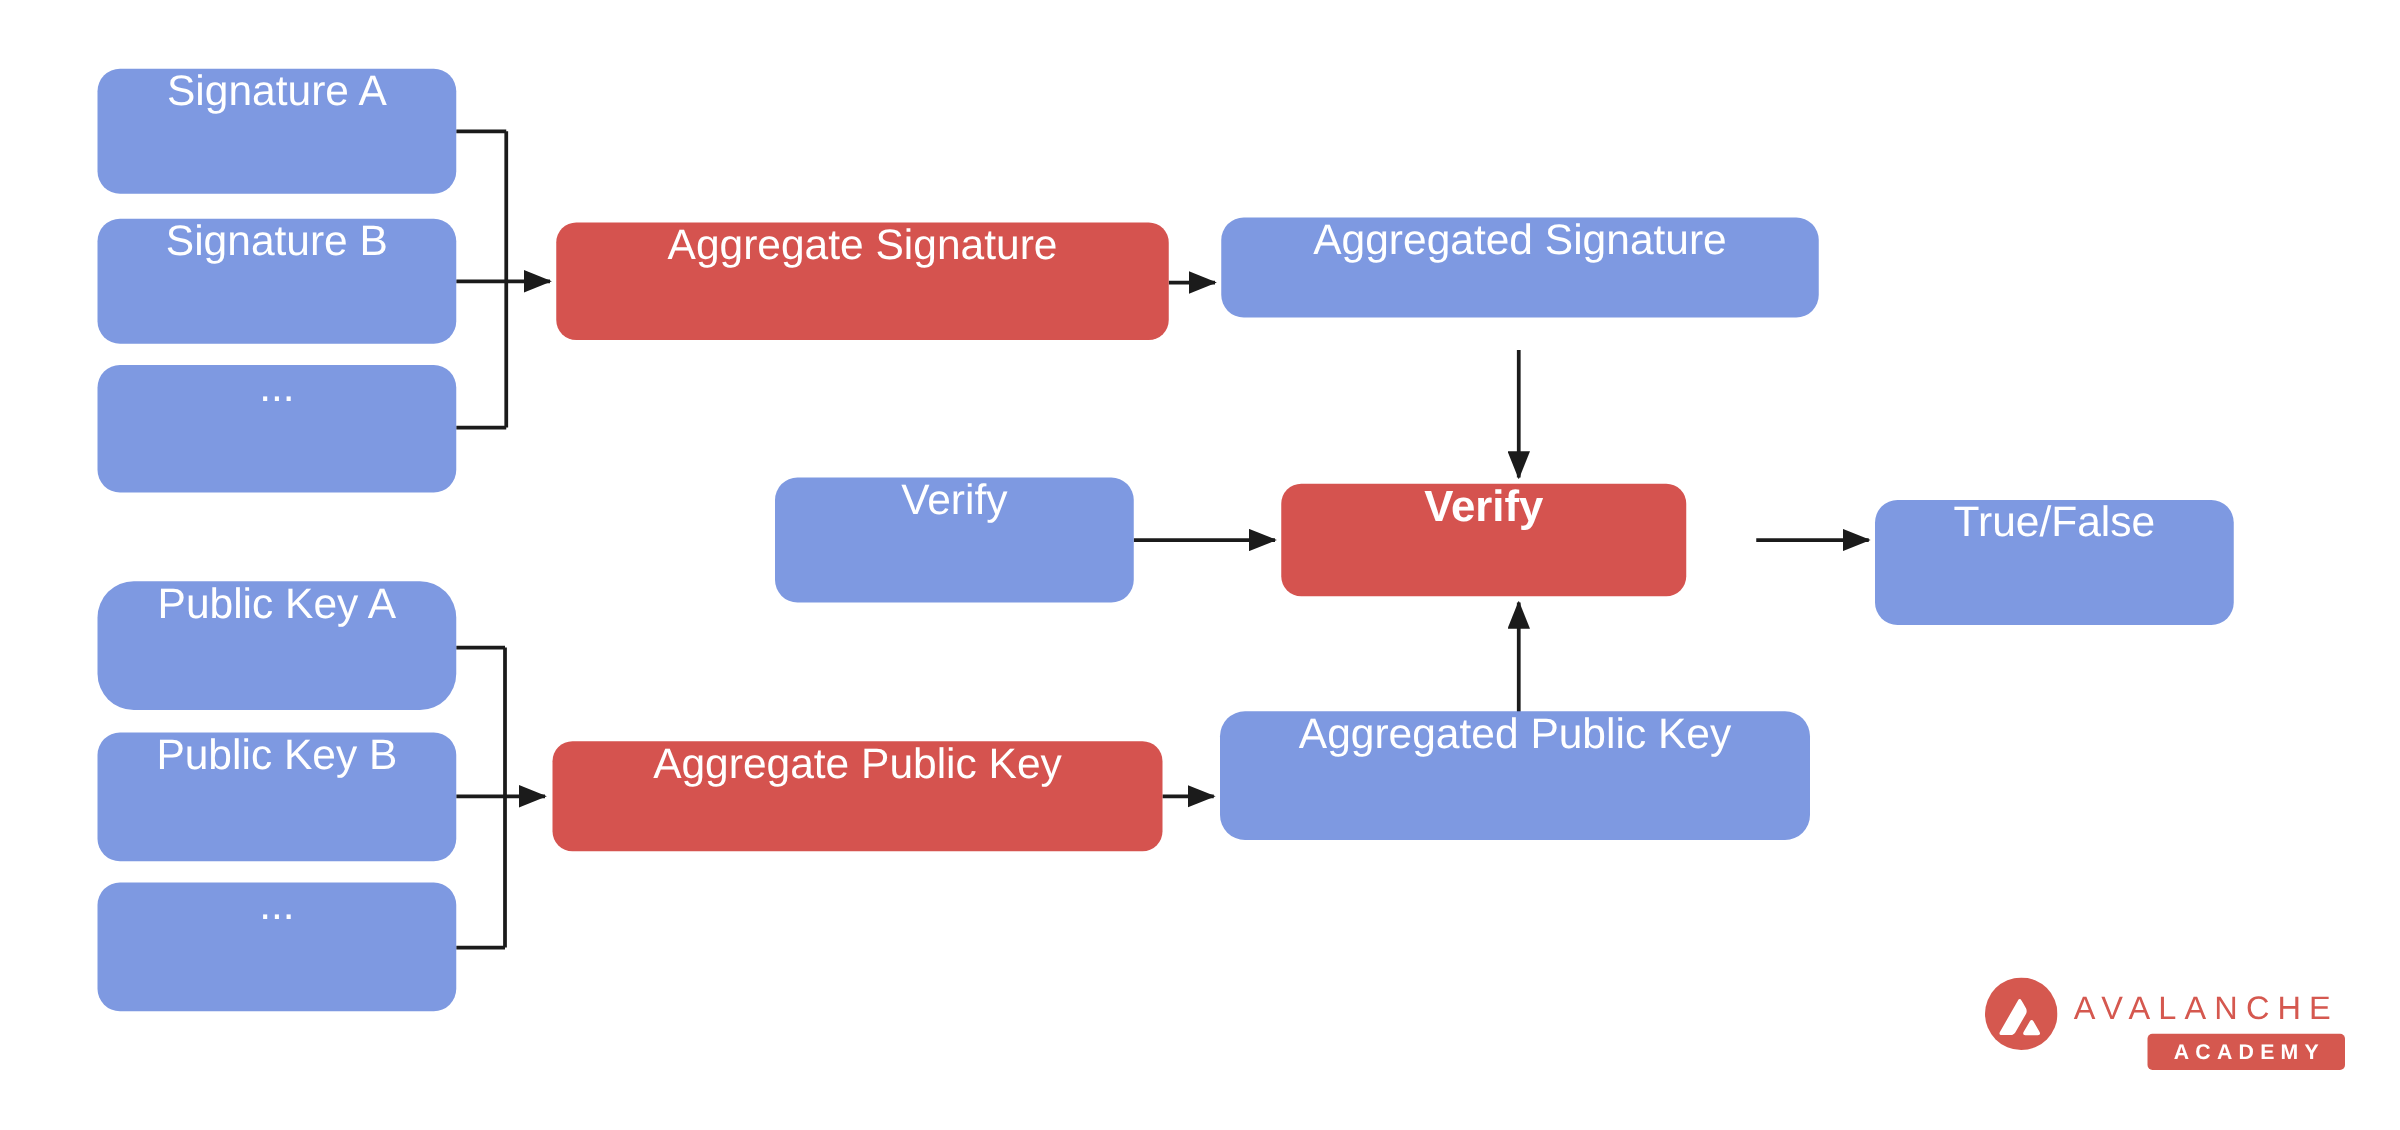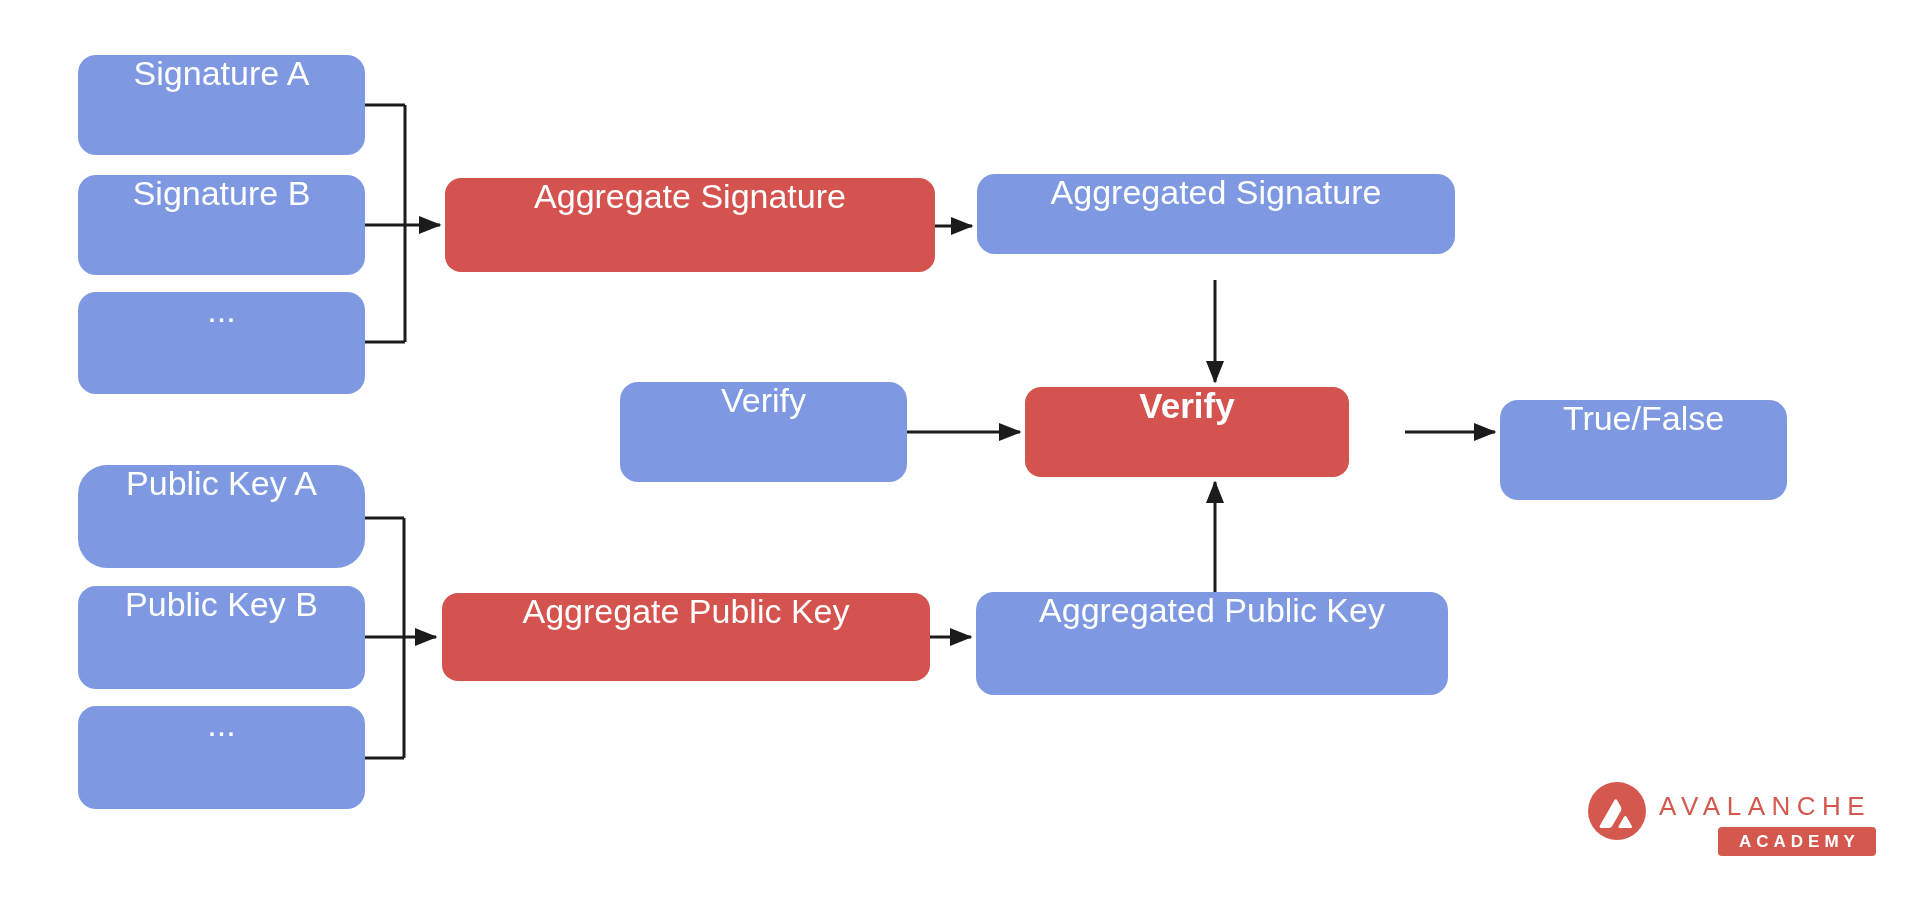--- a/index.html
+++ b/index.html
@@ -41,21 +41,21 @@
   .sig-dots       { left: 78px;  top: 292px; width: 287px; height: 102px; }
   .agg-sig        { left: 445px; top: 178px; width: 490px; height: 94px;  }
   .aggregated-sig { left: 977px; top: 174px; width: 478px; height: 80px; }
   .message        { left: 620px; top: 382px; width: 287px; height: 100px; }
   .verify         { left: 1025px;top: 387px; width: 324px; height: 90px;  }
   .true-false     { left: 1500px;top: 382px; width: 287px; height: 100px; margin-top: 18px; }
   .pk-a           { left: 78px;  top: 465px; width: 287px; height: 103px; border-radius: 29px; }
   .pk-b           { left: 78px;  top: 586px; width: 287px; height: 103px; }
   .pk-dots        { left: 78px;  top: 706px; width: 287px; height: 103px; }
   .agg-pk         { left: 442px; top: 593px; width: 488px; height: 88px;  }
-  .aggregated-pk  { left: 976px; top: 592px; width: 472px; height: 103px; }
+  .aggregated-pk  { left: 976px; top: 569px; width: 472px; height: 103px; border-radius: 20px; }
 
   
   .logo { position: absolute; left: 1588px; top: 782px; width: 292px; height: 76px; }
   .logo-mark { position: absolute; left: 0; top: 0; width: 58px; height: 58px; }
   .logo-brand {
     position: absolute; left: 71px; top: 9px;
     color: var(--logo-red, #D5584F);
     font-size: 26px;
     font-weight: normal;
     letter-spacing: 6.5px;

